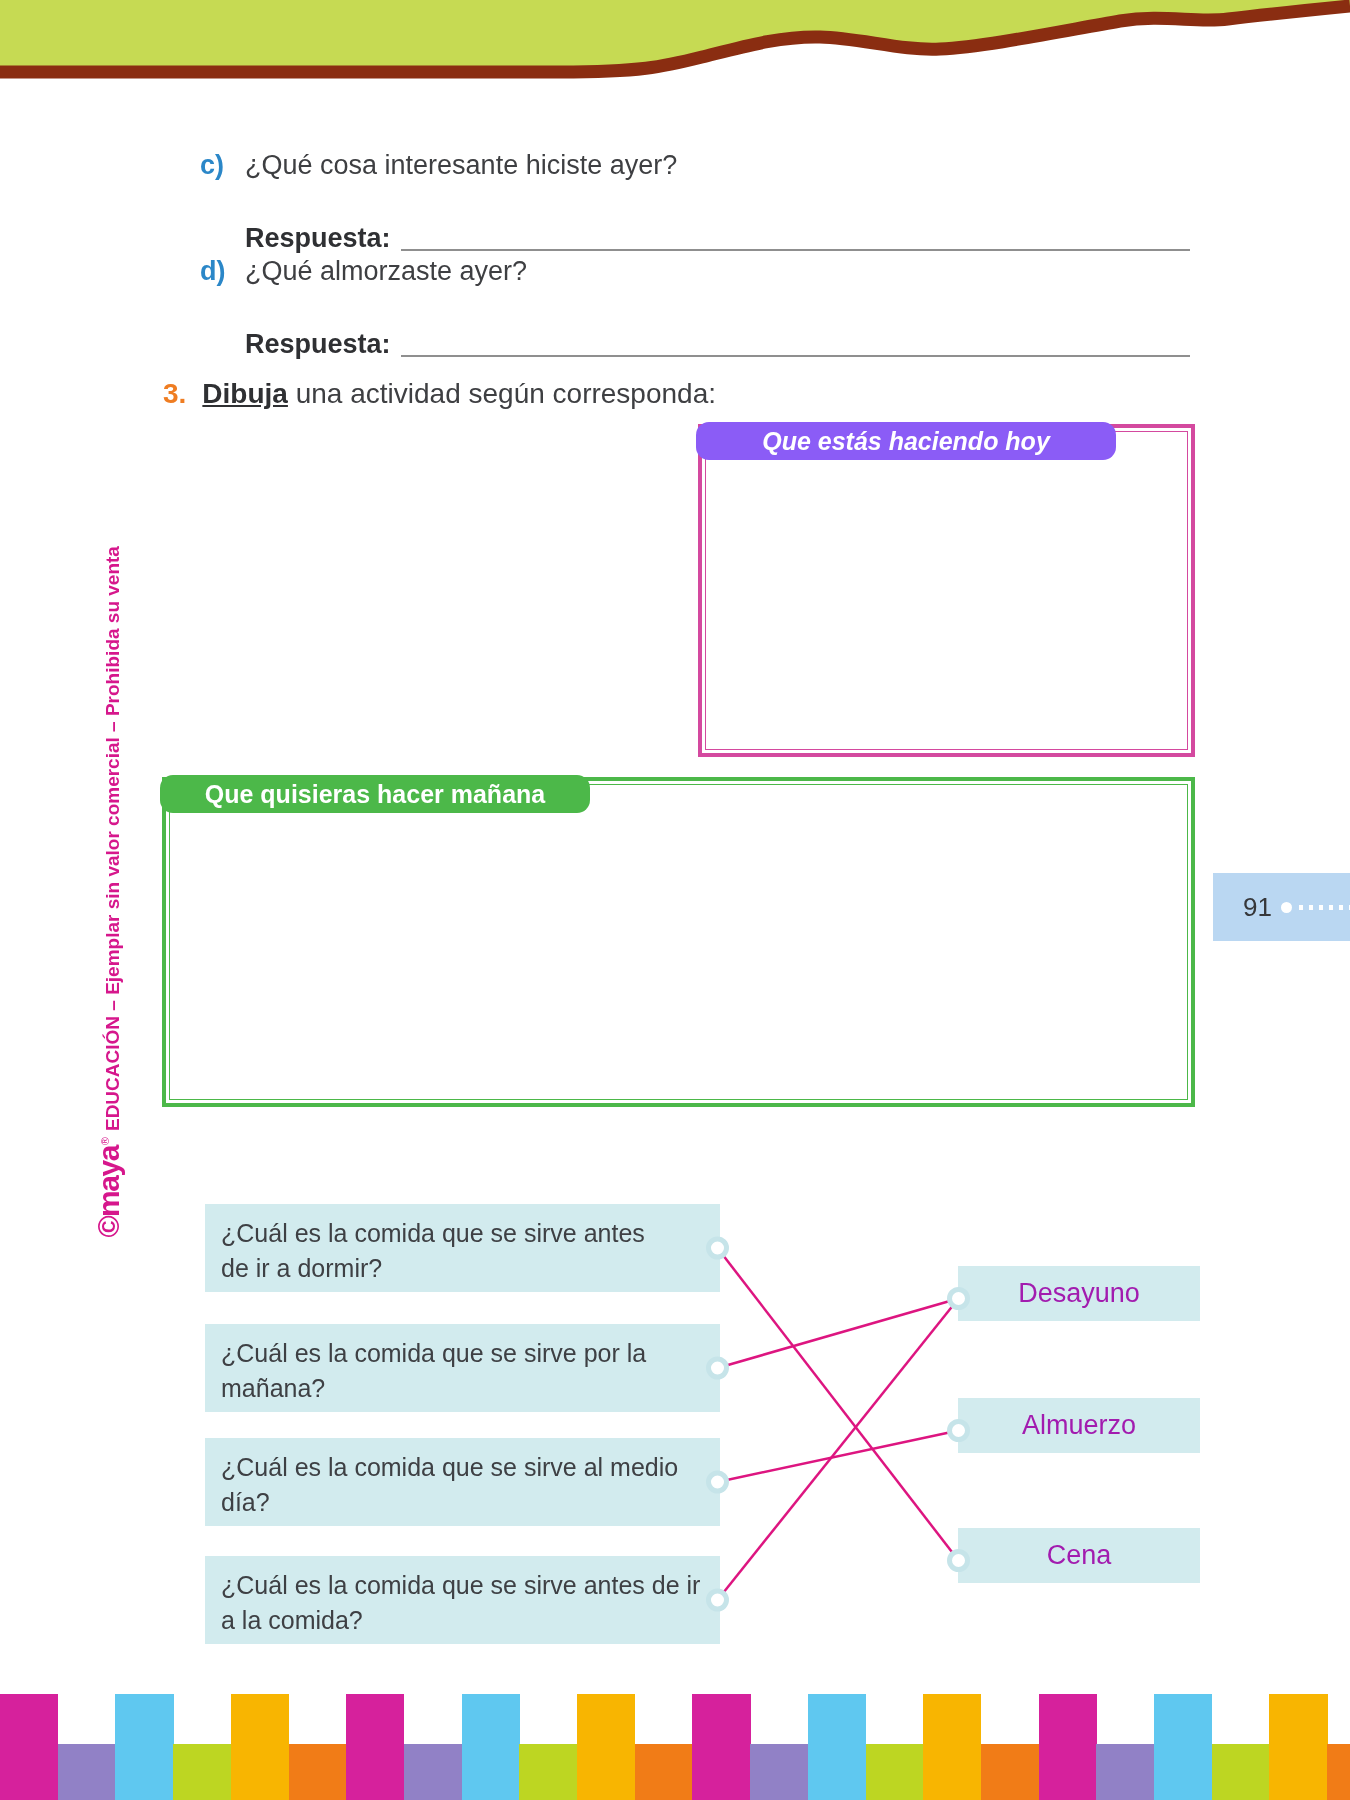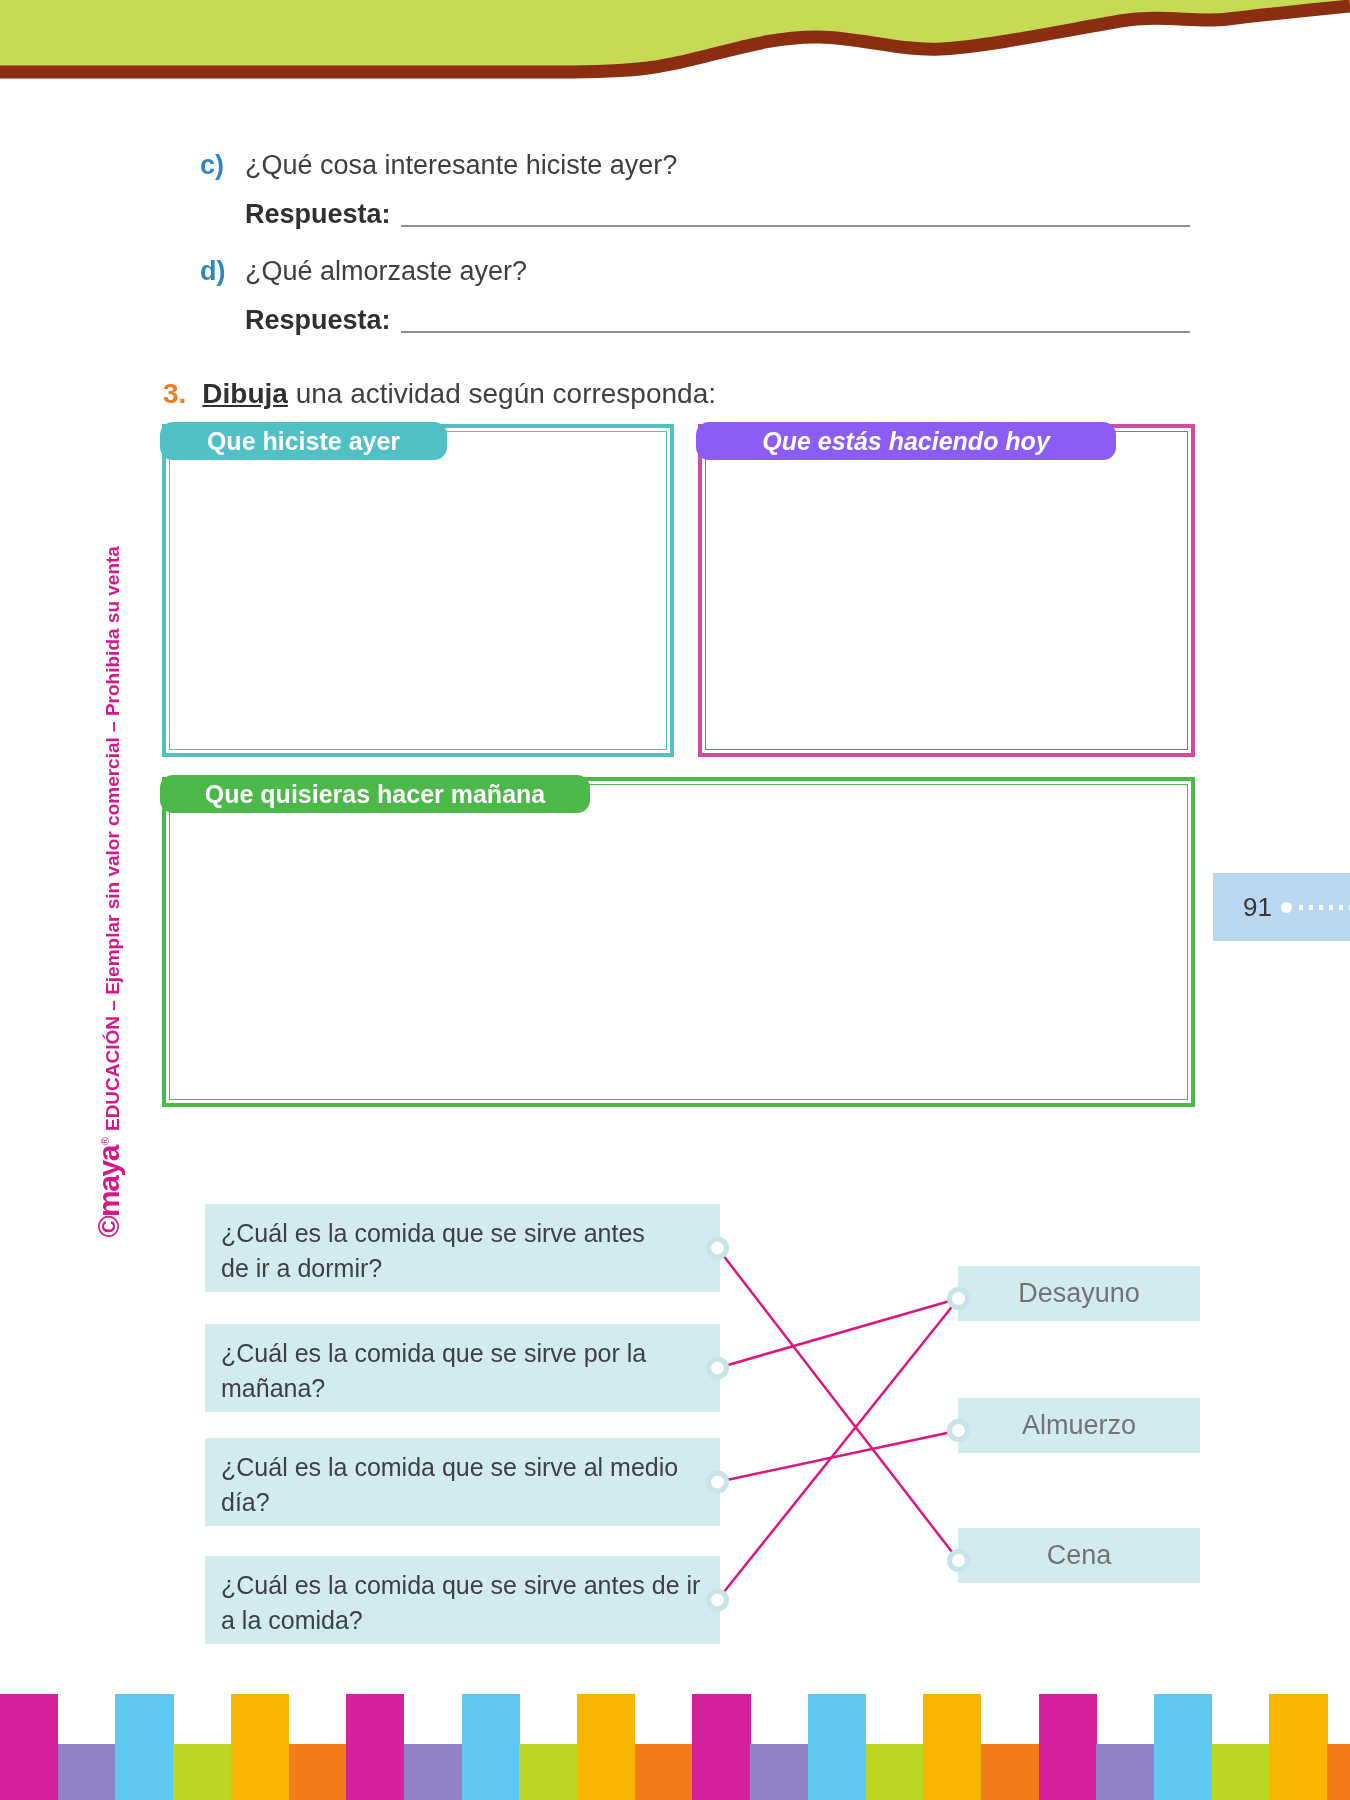--- a/index.html
+++ b/index.html
@@ -14,21 +14,21 @@
     position:absolute;left:-225px;top:889px;width:665px;height:32px;
     transform:rotate(-90deg);
     display:flex;align-items:baseline;white-space:nowrap;
   }
   .sidebar-credit .logo{font-weight:bold;font-size:30px;letter-spacing:-1.5px;}
   .sidebar-credit .reg{font-size:11px;vertical-align:super;margin:0 6px 0 1px;position:relative;top:-10px;}
   .sidebar-credit .credit-text{font-weight:bold;font-size:19px;}
   
   .qa-letter{position:absolute;font-size:27px;font-weight:bold;color:#2b87c8;}
   .qa-question{position:absolute;font-size:27px;color:#3e3f42;white-space:nowrap;}
-  .resp-row{position:absolute;display:flex;align-items:flex-end;width:945px;}
+  .resp-row{position:absolute;display:flex;align-items:flex-end;width:945px;margin-top:24px;}
   .resp-label{font-size:27px;font-weight:bold;color:#2f3033;white-space:nowrap;}
   .resp-line{flex:1;border-bottom:2px solid #8f8f8f;margin-left:10px;margin-bottom:3px;height:1px;}
   
   .sec-heading{position:absolute;font-size:28px;white-space:nowrap;}
   .sec-num{font-weight:bold;color:#ef7d22;margin-right:16px;}
   .sec-verb{font-weight:bold;color:#2f3033;text-decoration:underline;}
   
   .draw-box{position:absolute;background:#fff;border:4px solid;}
   .draw-box .inner-line{position:absolute;left:3px;top:3px;right:3px;bottom:3px;border:1.5px solid;pointer-events:none;}
   .draw-box .tab{
@@ -38,21 +38,21 @@
   
   .page-tab{position:absolute;left:1213px;top:873px;width:137px;height:68px;background:#bad7f2;}
   .page-tab .num{position:absolute;left:30px;top:0;height:68px;line-height:68px;font-size:26px;color:#36373a;}
   .page-tab .dot{position:absolute;left:68px;top:29px;width:11px;height:11px;border-radius:50%;background:#fff;}
   .page-tab .dotline{position:absolute;left:86px;top:32px;right:0;height:5px;
     background:repeating-linear-gradient(90deg,#fff 0 4px,transparent 4px 10px);}
   
   .match-q{position:absolute;left:205px;width:515px;background:#d2ebee;}
   .match-q .q-text{padding:12px 0 0 16px;font-size:25px;line-height:35px;color:#3e4044;}
   .match-a{position:absolute;left:958px;width:242px;height:55px;background:#d2ebee;
-    text-align:center;font-size:27px;color:#737373;line-height:55px;}
+    text-align:center;font-size:27px;color:#a21caf;line-height:55px;}
   .conn-dot{position:absolute;top:50%;transform:translateY(-50%);
     width:13px;height:13px;border-radius:50%;background:#fff;border:5px solid #c6e4e9;z-index:6;}
   .q-dot{right:-9px;}
   .a-dot{left:-11px;}
   #conn-svg{position:absolute;left:0;top:0;z-index:4;pointer-events:none;}
   
   .bottom-stripe{position:absolute;left:0;top:1694px;width:1350px;height:106px;overflow:hidden;}
   .bottom-stripe .bar{position:absolute;bottom:0;}
 </style>
 </head>
@@ -83,24 +83,20 @@
   <div class="resp-row" style="left:245px;top:304px;height:32px;">
     <span class="resp-label">Respuesta:</span>
     <div class="resp-line"></div>
   </div>
 
   <div class="sec-heading" style="left:163px;top:378px;">
     <span class="sec-num">3.</span><span class="sec-verb">Dibuja</span>
     <span>una actividad según corresponda:</span>
   </div>
 
-  <div class="draw-box" style="left:162px;top:424px;width:504px;height:325px;border-color:#4fc1c5;">
-    <div class="inner-line" style="border-color:#4fc1c5;"></div>
-    <div class="tab" style="width:287px;background:#4fc1c5;">Que hiciste ayer</div>
-  </div>
   <div class="draw-box" style="left:698px;top:424px;width:489px;height:325px;border-color:#d4499f;">
     <div class="inner-line" style="border-color:#d4499f;"></div>
     <div class="tab" style="width:420px;background:#8b5cf6;font-style:italic;">Que estás haciendo hoy</div>
   </div>
   <div class="draw-box" style="left:162px;top:777px;width:1025px;height:322px;border-color:#4cb849;">
     <div class="inner-line" style="border-color:#4cb849;"></div>
     <div class="tab" style="width:430px;background:#4cb849;">Que quisieras hacer mañana</div>
   </div>
 
   <div class="page-tab">

